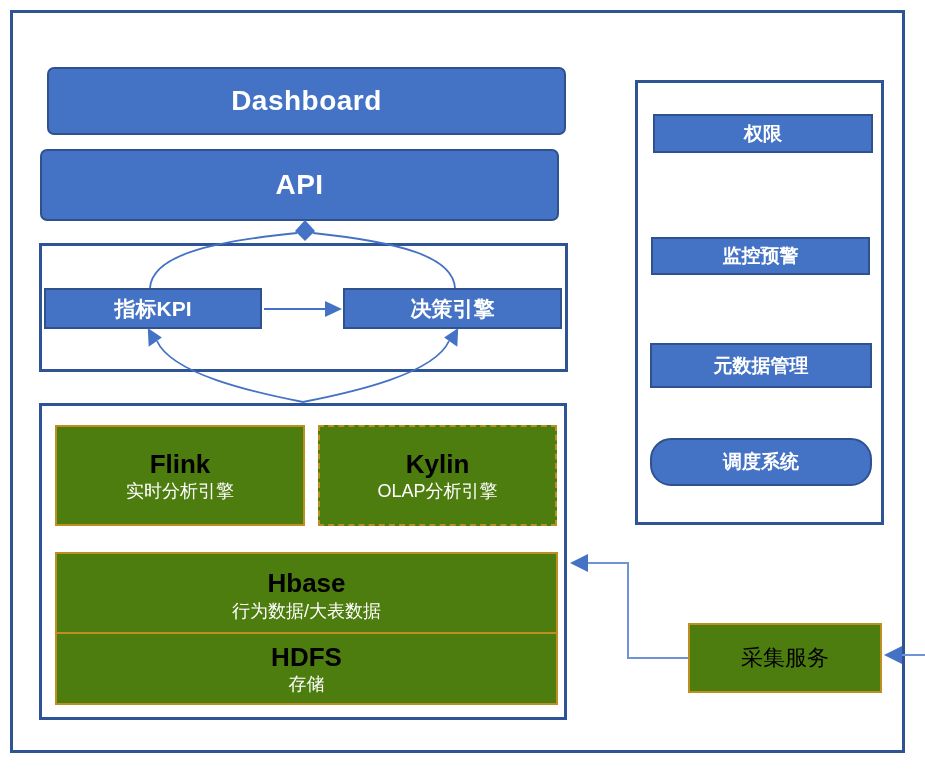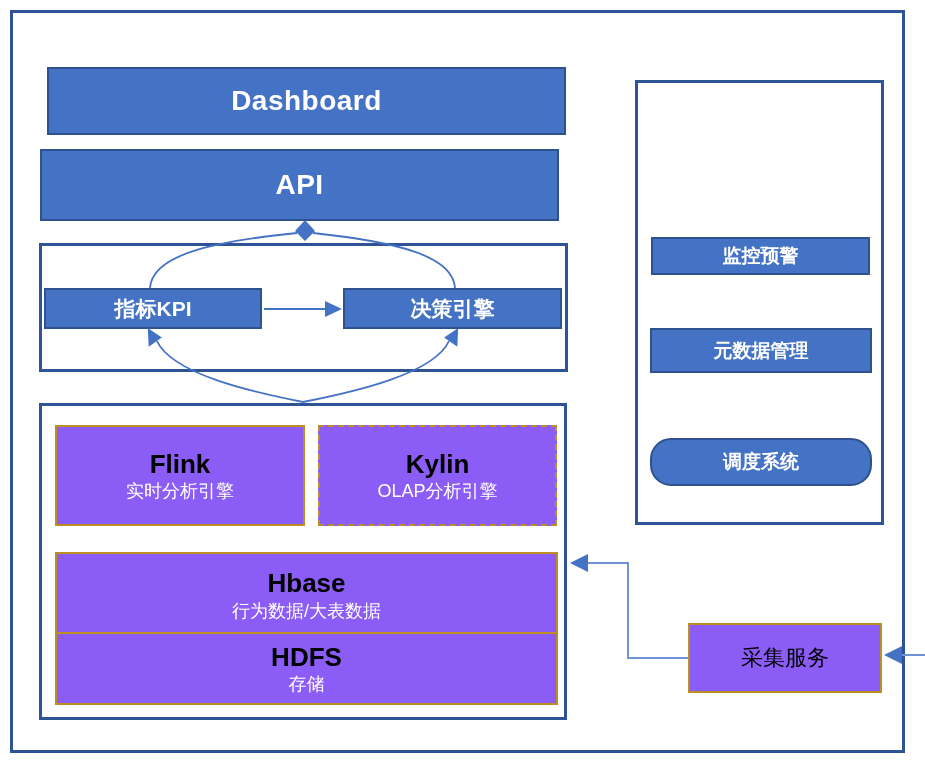--- a/index.html
+++ b/index.html
@@ -3,24 +3,24 @@
 <meta charset="utf-8">
 <style>
   html,body{margin:0;padding:0;background:#ffffff;}
   #page{position:relative;width:925px;height:770px;background:#ffffff;overflow:hidden;
         font-family:"Liberation Sans","DejaVu Sans",sans-serif;}
   .abs{position:absolute;box-sizing:border-box;}
   .frame{border:3px solid #2F5496;background:transparent;}
   .container{border:3px solid #2F5496;background:#ffffff;}
   .bluebox{background:#4472C4;border:2px solid #2F528F;color:#ffffff;
            display:flex;align-items:center;justify-content:center;text-align:center;}
-  .orangebox{background:#8b5cf6;border:2px solid #BD8E20;color:#000;
+  .orangebox{background:#4d7c0f;border:2px solid #BD8E20;color:#000;
              display:flex;flex-direction:column;align-items:center;justify-content:center;text-align:center;}
   .orangebox.dashed{border-style:dashed;}
-  .big-label{font-size:28px;font-weight:600;letter-spacing:0.5px;}
+  .big-label{font-size:28px;font-weight:600;letter-spacing:0.5px;border-radius:7px;}
   .mid-label{font-size:21px;font-weight:600;}
   .side-label{font-size:19px;font-weight:600;}
   .o-title{font-size:26px;font-weight:600;color:#000;line-height:1.25;}
   .o-sub{font-size:18px;font-weight:500;color:#ffffff;line-height:1.3;text-align:center;}
   .collect-label{font-size:22px;font-weight:500;color:#000;}
   #wires{position:absolute;left:0;top:0;width:925px;height:770px;pointer-events:none;z-index:10;}
 </style>
 </head>
 <body>
 
@@ -63,26 +63,29 @@
     <div class="o-sub">行为数据/大表数据</div>
   </div>
 
   <div class="abs orangebox" style="left:55px;top:632px;width:503px;height:73px;">
     <div class="o-title">HDFS</div>
     <div class="o-sub">存储</div>
   </div>
 
   <div class="abs container" style="left:635px;top:80px;width:249px;height:445px;"></div>
 
+  <div class="abs bluebox side-label" style="left:653px;top:114px;width:220px;height:39px;">
+    <span>权限</span>
+  </div>
 
   <div class="abs bluebox side-label" style="left:651px;top:216px;width:219px;height:38px;margin-top:21px;">
     <span>监控预警</span>
   </div>
 
-  <div class="abs bluebox side-label" style="left:650px;top:328px;width:222px;height:45px;">
+  <div class="abs bluebox side-label" style="left:650px;top:343px;width:222px;height:45px;">
     <span>元数据管理</span>
   </div>
 
   <div class="abs bluebox side-label" style="left:650px;top:438px;width:222px;height:48px;border-radius:21px;">
     <span>调度系统</span>
   </div>
 
   <div class="abs orangebox collect-label" style="left:688px;top:623px;width:194px;height:70px;">
     <span>采集服务</span>
   </div>

